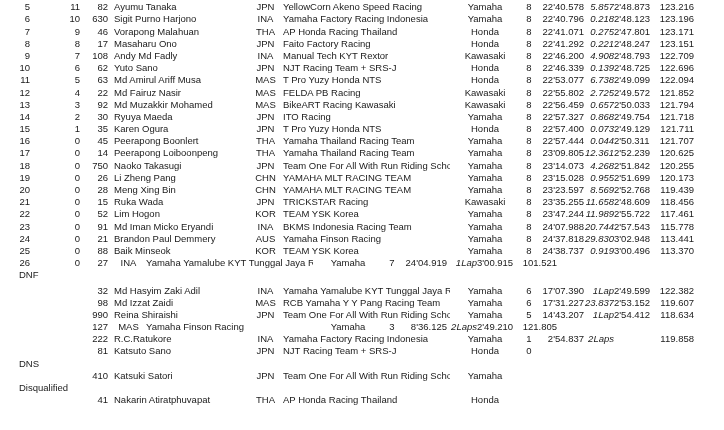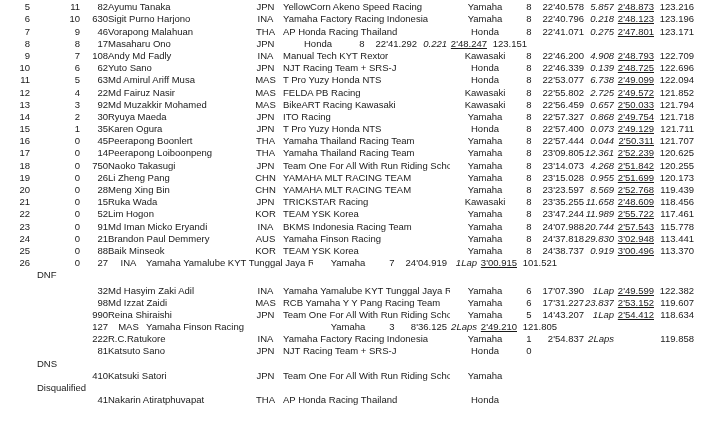--- a/index.html
+++ b/index.html
@@ -8,34 +8,34 @@
     width:724px;height:430px;
     background:#ffffff;
     overflow:hidden;
     font-family:"Liberation Sans","DejaVu Sans",sans-serif;
     font-size:9.5px;
     color:#1a1a1a;
   }
   #results{position:absolute;left:0;top:0;width:724px;margin-top:-11px;}
   .row{display:flex;height:12.4px;line-height:12.4px;white-space:nowrap;}
   .sec .row{height:12.2px;line-height:12.2px;}
-  .label-row{height:12.2px;line-height:12.2px;padding-left:37px;}
+  .label-row{height:12.2px;line-height:12.2px;padding-left:19px;}
   .label-row.gap-after{margin-bottom:3px;}
   .cell{overflow:hidden;}
   .c-pos   {width:30px;text-align:right;}
   .c-pts   {width:50px;text-align:right;}
   .c-num   {width:28px;text-align:right;}
-  .c-rider {width:137px;text-align:left;box-sizing:border-box;}
+  .c-rider {width:137px;text-align:left;padding-left:6px;box-sizing:border-box;}
   .c-nat   {width:38px;text-align:center;padding-left:3px;box-sizing:border-box;}
   .c-team  {width:167px;text-align:left;}
   .c-mach  {width:70px;text-align:center;}
   .c-laps  {width:18px;text-align:center;}
   .c-time  {width:46px;text-align:right;}
   .c-gap   {width:30px;text-align:right;font-style:italic;}
-  .c-best  {width:40px;text-align:right;text-decoration:underline;}
+  .c-best  {width:40px;text-align:left;}
   .c-speed {width:40px;text-align:right;}
 </style>
 </head>
 <body>
 
 <div id="screen">
   <div id="results">
       <div class="sec">
         <div class="row">
           <div class="cell c-pos">4</div>
@@ -92,20 +92,21 @@
           <div class="cell c-gap">0.275</div>
           <div class="cell c-best">2'47.801</div>
           <div class="cell c-speed">123.171</div>
         </div>
         <div class="row">
           <div class="cell c-pos">8</div>
           <div class="cell c-pts">8</div>
           <div class="cell c-num">17</div>
           <div class="cell c-rider">Masaharu Ono</div>
           <div class="cell c-nat">JPN</div>
+          <div class="cell c-team">Faito Factory Racing</div>
           <div class="cell c-mach">Honda</div>
           <div class="cell c-laps">8</div>
           <div class="cell c-time">22'41.292</div>
           <div class="cell c-gap">0.221</div>
           <div class="cell c-best">2'48.247</div>
           <div class="cell c-speed">123.151</div>
         </div>
         <div class="row">
           <div class="cell c-pos">9</div>
           <div class="cell c-pts">7</div>

